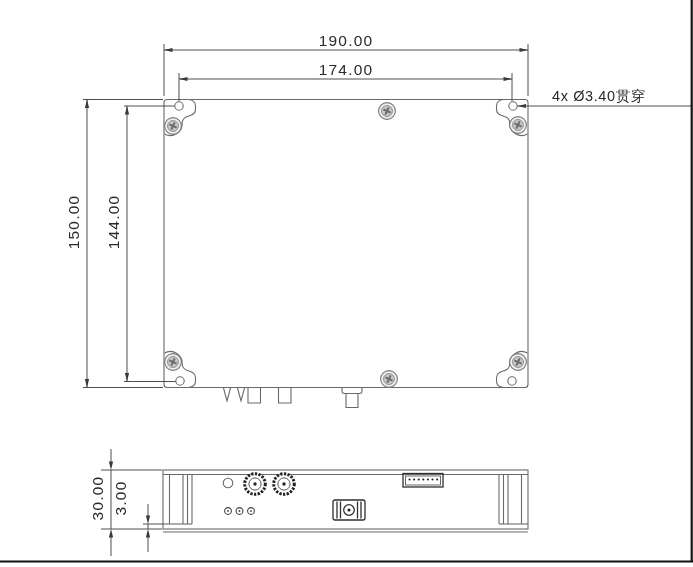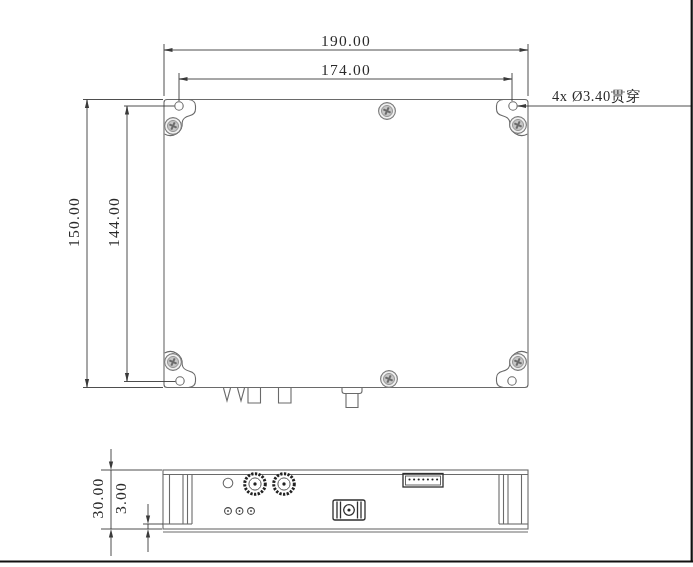--- a/index.html
+++ b/index.html
@@ -1,17 +1,17 @@
 <!DOCTYPE html>
 <html><head>
 <meta charset="utf-8">
 <style>
   html,body{margin:0;padding:0;background:#ffffff;}
   .stage{position:relative;width:693px;height:567px;background:#ffffff;overflow:hidden;
-         font-family:Liberation Serif, serif;}
+         font-family:Liberation Sans, sans-serif;}
   svg{position:absolute;left:0;top:0;}
   .model{stroke:#6a6a6a;stroke-width:1.1;fill:none;}
   .feature{stroke:#2f2f2f;stroke-width:1.3;fill:none;}
   .dimline{stroke:#3a3a3a;stroke-width:0.9;fill:none;}
   .arrow{fill:#3a3a3a;stroke:none;}
   .dim{fill:#2a2a2a;font-size:15.5px;letter-spacing:1.2px;}
   .note{fill:#2a2a2a;font-size:14.5px;letter-spacing:0.6px;}
   .frame{stroke:#111111;stroke-width:2.2;fill:none;}
 </style>
 </head>

